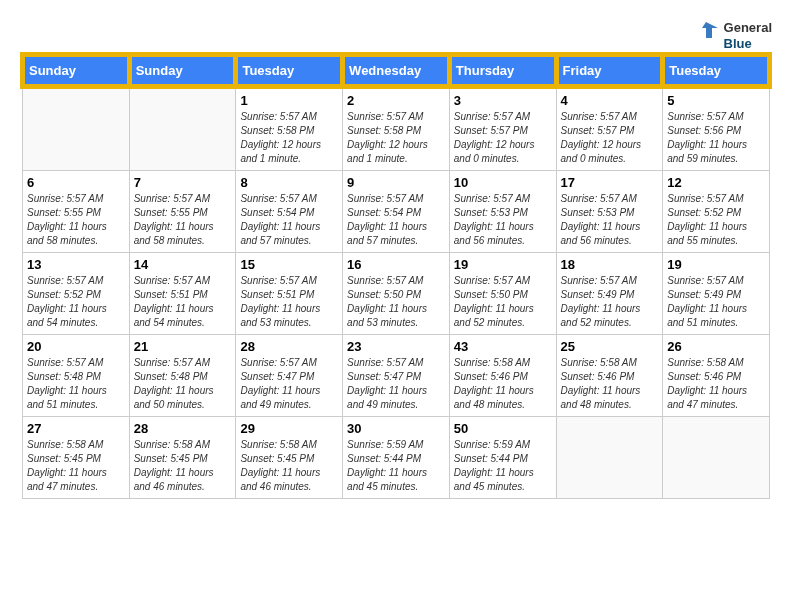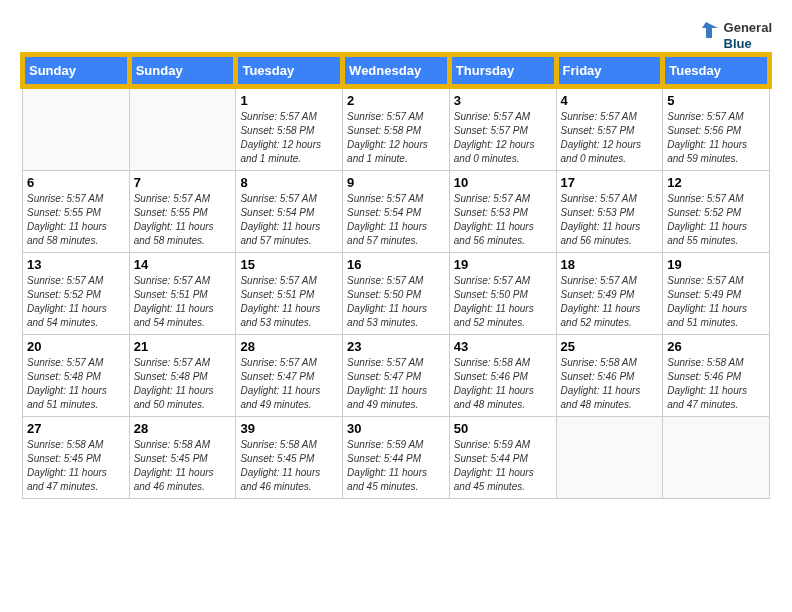--- a/index.html
+++ b/index.html
@@ -222,21 +222,21 @@
       <tr>
         <td>
           <span class="day-number">27</span>
           <div class="day-detail">Sunrise: 5:58 AM<br>Sunset: 5:45 PM<br>Daylight: 11 hours and 47 minutes.</div>
         </td>
         <td>
           <span class="day-number">28</span>
           <div class="day-detail">Sunrise: 5:58 AM<br>Sunset: 5:45 PM<br>Daylight: 11 hours and 46 minutes.</div>
         </td>
         <td>
-          <span class="day-number">39</span>
+          <span class="day-number">29</span>
           <div class="day-detail">Sunrise: 5:58 AM<br>Sunset: 5:45 PM<br>Daylight: 11 hours and 46 minutes.</div>
         </td>
         <td>
           <span class="day-number">30</span>
           <div class="day-detail">Sunrise: 5:59 AM<br>Sunset: 5:44 PM<br>Daylight: 11 hours and 45 minutes.</div>
         </td>
         <td>
           <span class="day-number">50</span>
           <div class="day-detail">Sunrise: 5:59 AM<br>Sunset: 5:44 PM<br>Daylight: 11 hours and 45 minutes.</div>
         </td>

